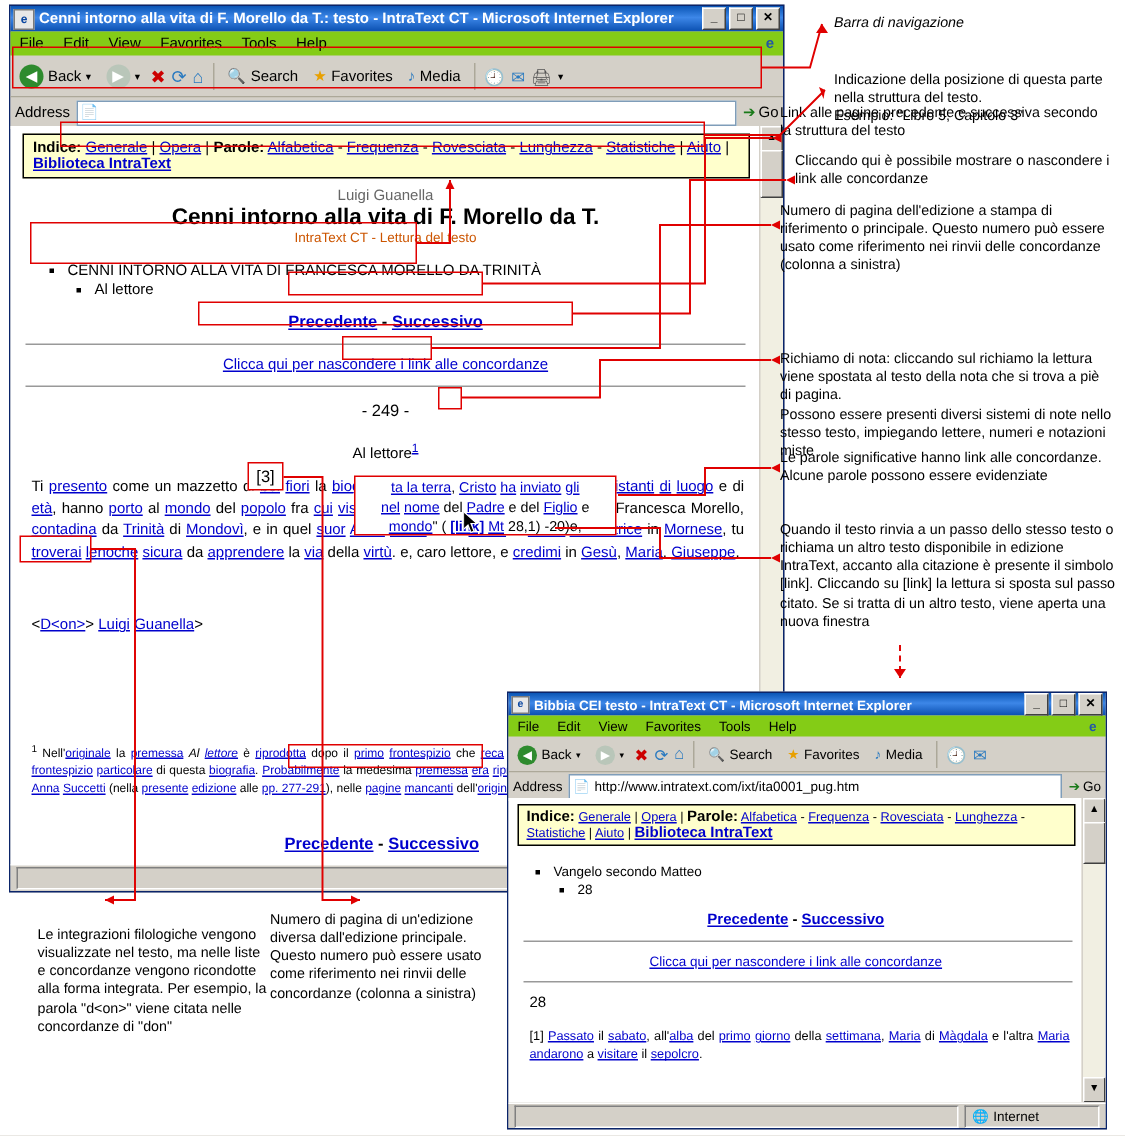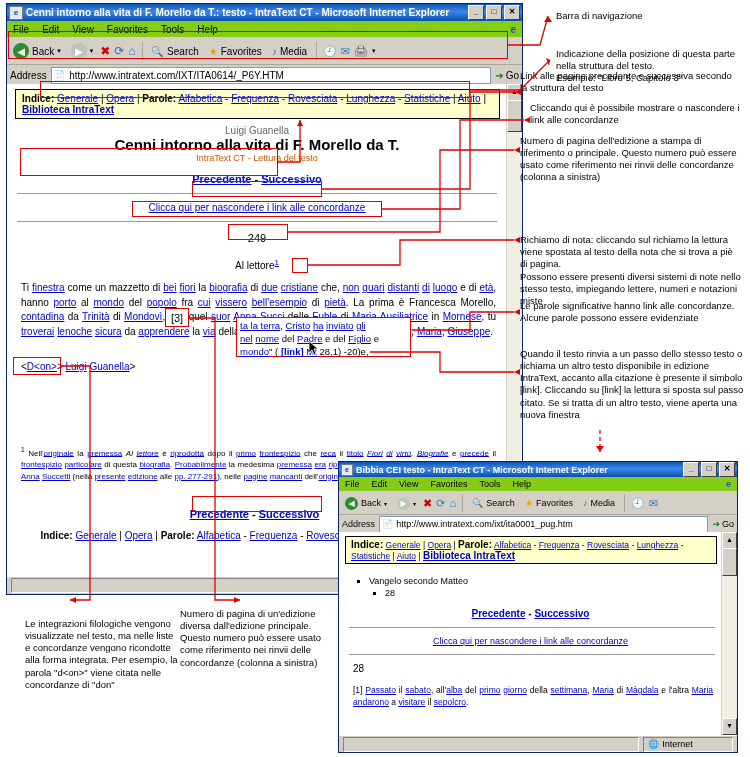--- a/index.html
+++ b/index.html
@@ -46,21 +46,21 @@
   .pagenum{text-align:center;font-size:11px;margin-top:10px;}
   .allettore{text-align:center;font-size:10px;margin-top:14px;}
   .bodytext{margin:10px 14px 0 14px;font-size:10px;line-height:1.45;text-align:justify;}
   .sup{font-size:8px;vertical-align:super;}
   .foot{margin:8px 14px 0 14px;font-size:8px;line-height:1.45;text-align:justify;border-top:0;}
 
   
   .callout{position:absolute;font-size:9.5px;line-height:1.28;color:#000;}
   .redbox{position:absolute;border:1.5px solid #e00000;box-sizing:border-box;}
   svg.overlay{position:absolute;left:0;top:0;width:750px;height:757px;pointer-events:none;}
-  .hl-box{position:absolute;border:1.5px solid #e00000;background:#fff;box-sizing:border-box;padding:2px 3px;font-size:10px;}
+  .hl-box{position:absolute;border:1.5px solid #e00000;background:#fff;box-sizing:border-box;padding:2px 3px;font-size:10px;text-align:center;}
   .cursor{position:absolute;width:11px;height:16px;}
 </style>
 </head>
 <body>
 
 <div class="iewin" style="left:6px;top:3px;width:517px;height:592px;">
 
   <div class="titlebar">
     <div class="tb-ico">e</div>
     <div class="tb-text">Cenni intorno alla vita di F. Morello da T.: testo - IntraText CT - Microsoft Internet Explorer</div>
@@ -112,21 +112,20 @@
     <span style="color:#2a7ac0;">🕘</span>
     <span style="color:#2a7ac0;">✉</span>
     <span style="color:#555;">🖨</span>
     <span style="font-size:7px;">▾</span>
   </div>
 
   <div class="addrbar">
     <span>Address</span>
     <div class="addrbox">
       <span style="color:#2255aa;margin-right:3px;">📄</span>
-      <span>http://www.intratext.com/IXT/ITA0614/_P6Y.HTM</span>
     </div>
     <div class="goBtn">
       <span style="color:#1a7a1a;">➔</span>
       <span>Go</span>
     </div>
   </div>
 
   <div class="content" style="position:absolute;left:0;right:0;top:80px;bottom:18px;">
 
     <div class="it-head" style="margin-right:22px;">
@@ -142,20 +141,27 @@
       <a href="#">Aiuto</a> |
       <b><a href="#">Biblioteca IntraText</a></b>
     </div>
 
     <div class="it-title" style="margin-right:15px;">
       <div class="aut">Luigi Guanella</div>
       <div class="tit">Cenni intorno alla vita di F. Morello da T.</div>
       <div class="sub">IntraText CT - Lettura del testo</div>
     </div>
 
+    <ul class="it-toc" style="list-style:square;padding-left:12px;">
+      <li><span>CENNI INTORNO ALLA VITA DI FRANCESCA MORELLO DA TRINITÀ</span>
+        <ul style="list-style:square;margin:2px 0 0 18px;padding:0;">
+          <li><span>Al lettore</span></li>
+        </ul>
+      </li>
+    </ul>
 
     <div class="navline" style="margin-right:15px;">
       <a href="#">Precedente</a>
       <span>-</span>
       <a href="#">Successivo</a>
     </div>
 
     <div class="hr" style="margin-right:25px;"></div>
 
     <div class="clicca" style="margin-right:15px;">
@@ -164,28 +170,28 @@
 
     <div class="hr" style="margin-right:25px;"></div>
 
     <div class="pagenum" style="margin-right:15px;">- 249 -</div>
 
     <div class="allettore" style="margin-right:15px;">
       <span>Al lettore</span><a href="#" class="sup">1</a>
     </div>
 
     <div class="bodytext" style="margin-right:26px;">
-      Ti <a href="#">finestra</a> come un mazzetto di <a href="#">bei</a> <a href="#">fiori</a> la <a href="#">biografia</a> di <a href="#">due</a> <a href="#">cristiane</a> che, <a href="#">non</a> <a href="#">guari</a> <a href="#">distanti</a> <a href="#">di</a> <a href="#">luogo</a> e di <a href="#">età</a>, hanno <a href="#">porto</a>
+      Ti <a href="#">presento</a> come un mazzetto di <a href="#">bei</a> <a href="#">fiori</a> la <a href="#">biografia</a> di <a href="#">due</a> <a href="#">cristiane</a> che, <a href="#">non</a> <a href="#">guari</a> <a href="#">distanti</a> <a href="#">di</a> <a href="#">luogo</a> e di <a href="#">età</a>, hanno <a href="#">porto</a>
       al <a href="#">mondo</a> del <a href="#">popolo</a> fra <a href="#">cui</a> <a href="#">vissero</a> <a href="#">bell'</a><a href="#">esempio</a> di <a href="#">pietà</a>. La prima è Francesca Morello,
       <a href="#">contadina</a> da <a href="#">Trinità</a> di <a href="#">Mondovì</a>, e in quel <a href="#">suor</a> <a href="#">Anna</a> <a href="#">Succi</a> delle <a href="#">Fuble</a> di <a href="#">Maria</a>
       <a href="#">Ausiliatrice</a> in <a href="#">Mornese</a>, tu <a href="#">troverai</a> <a href="#">lenoche</a> <a href="#">sicura</a> da <a href="#">apprendere</a> la <a href="#">via</a> della <a href="#">virtù</a>. e, caro lettore, e
       <a href="#">credimi</a> in <a href="#">Gesù</a>, <a href="#">Maria</a>, <a href="#">Giuseppe</a>.
     </div>
 
-    <div class="bodytext" style="margin-top:21px;margin-right:26px;">
+    <div class="bodytext" style="margin-top:34px;margin-right:26px;">
       &lt;<a href="#"><span>D&lt;on&gt;</span></a>&gt; <a href="#">Luigi</a> <a href="#">Guanella</a>&gt;
     </div>
 
     <div class="foot" style="margin-top:70px;margin-right:26px;">
       <sup>1</sup> Nell'<a href="#">originale</a> la <a href="#">premessa</a> <i>Al <a href="#">lettore</a></i> è <a href="#">riprodotta</a> dopo il <a href="#">primo</a> <a href="#">frontespizio</a> che <a href="#">reca</a> il <a href="#">titolo</a> <i><a href="#">Fiori</a> <a href="#">di</a> <a href="#">virtù</a>. <a href="#">Biografie</a></i> e <a href="#">precede</a> il
       <a href="#">frontespizio</a> <a href="#">particolare</a> di questa <a href="#">biografia</a>. <a href="#">Probabilmente</a> la medesima <a href="#">premessa</a> <a href="#">era</a> <a href="#">riprodotta</a> anche all'<a href="#">inizio</a> della <a href="#">biografia</a> di <a href="#">suor</a>
       <a href="#">Anna</a> <a href="#">Succetti</a> (nella <a href="#">presente</a> <a href="#">edizione</a> alle <a href="#">pp. 277-291</a>), nelle <a href="#">pagine</a> <a href="#">mancanti</a> dell'<a href="#">originale</a> <a href="#">conservata</a> (<a href="#">cfr. p. 278</a>).
     </div>
 
     <div class="navline" style="margin-top:26px;margin-right:20px;">
@@ -245,21 +251,21 @@
 <div class="redbox" style="left:13px;top:357px;width:48px;height:18px;"></div>
 
 <div class="redbox" style="left:8px;top:31px;width:500px;height:28px;"></div>
 <div class="redbox" style="left:40px;top:81px;width:430px;height:17px;"></div>
 <div class="redbox" style="left:20px;top:148px;width:258px;height:28px;"></div>
 <div class="redbox" style="left:192px;top:181px;width:130px;height:16px;"></div>
 <div class="redbox" style="left:132px;top:201px;width:250px;height:16px;"></div>
 <div class="redbox" style="left:228px;top:224px;width:60px;height:16px;"></div>
 <div class="redbox" style="left:192px;top:496px;width:130px;height:16px;"></div>
 
-<div class="callout" style="left:556px;top:10px;width:185px;">
+<div class="callout" style="left:556px;top:10px;width:185px;font-style:italic;">
   <span>Barra di navigazione</span>
 </div>
 <div class="callout" style="left:556px;top:36px;width:188px;white-space:pre-line;">
   <span>Indicazione della posizione di questa parte nella struttura del testo.
 Esempio: "Libro 5, Capitolo 3"</span>
 </div>
 <div class="callout" style="left:520px;top:70px;width:220px;">
   <span>Link alle pagine precedente e successiva secondo la struttura del testo</span>
 </div>
 <div class="callout" style="left:530px;top:102px;width:210px;">

